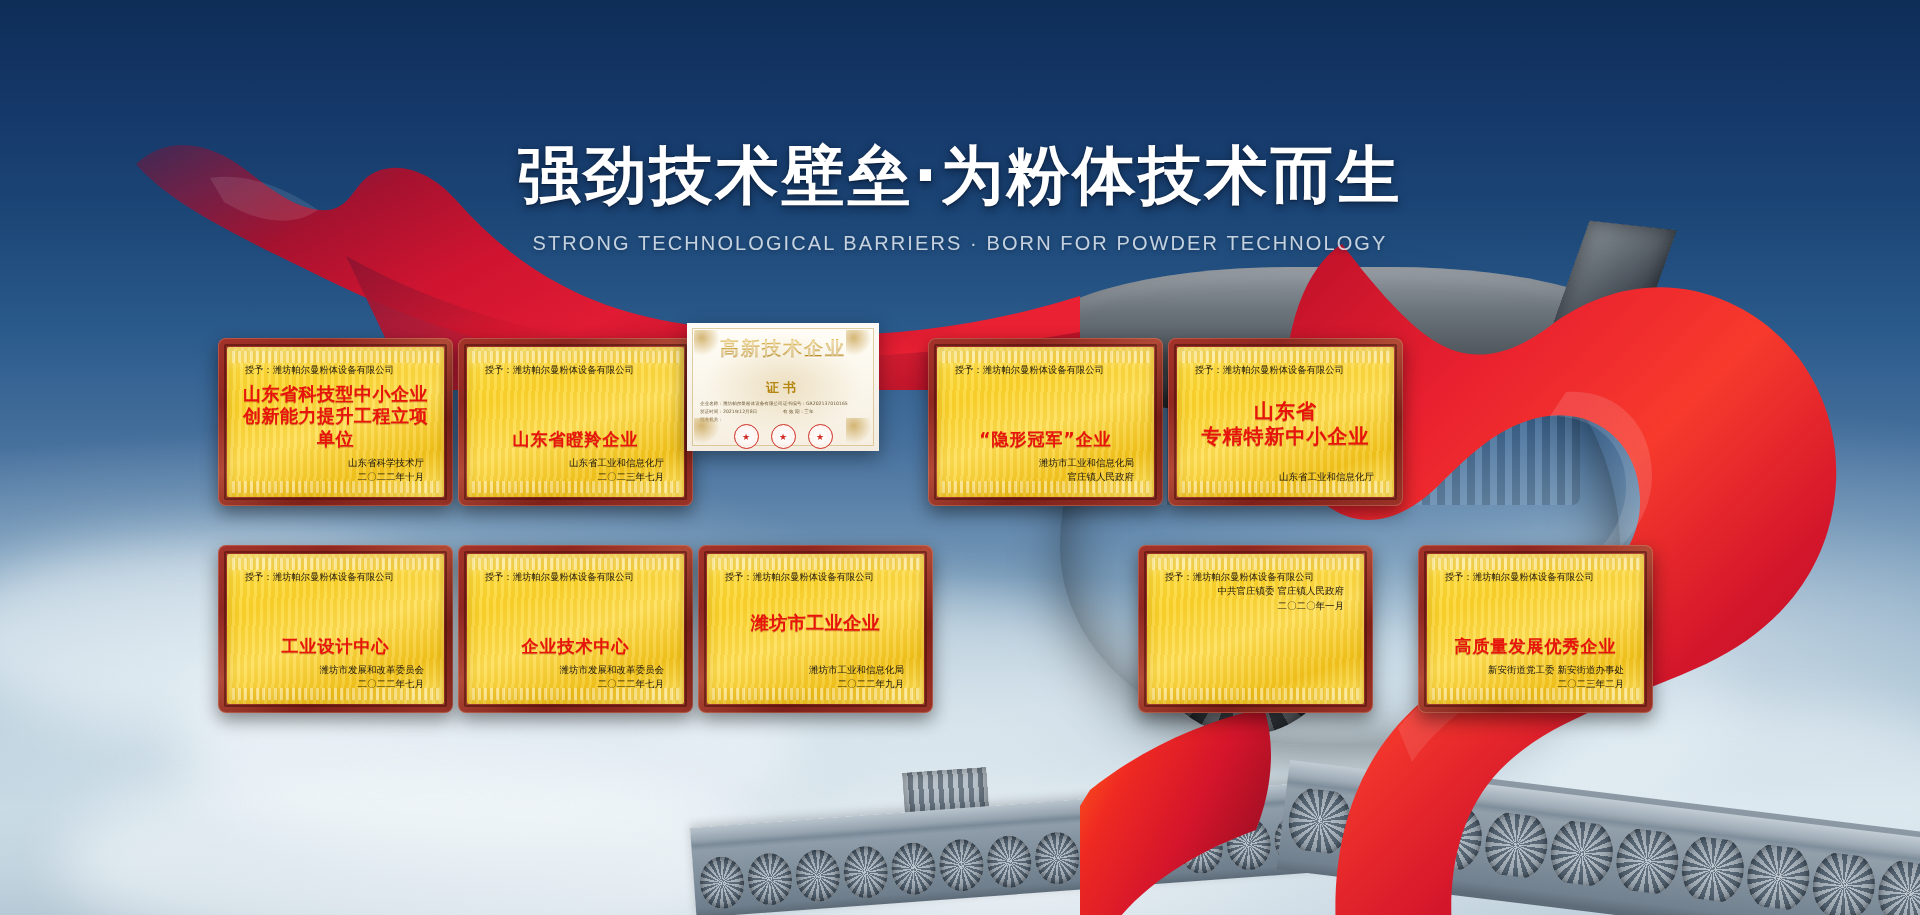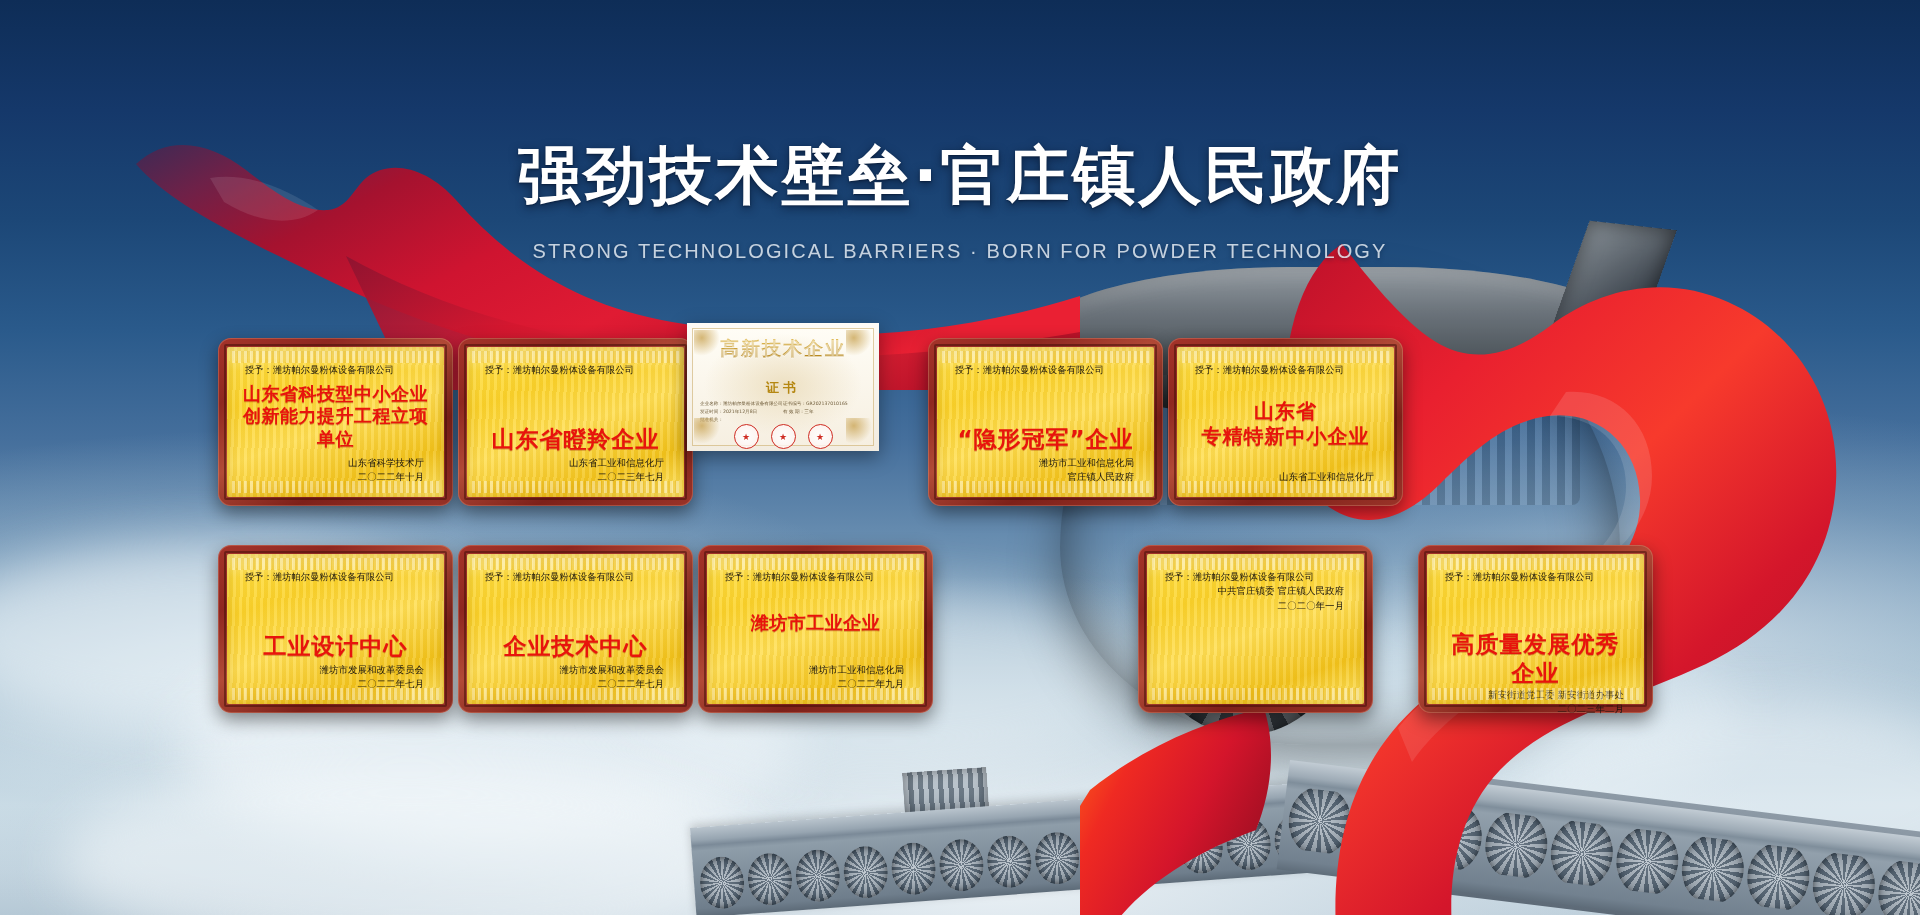--- a/index.html
+++ b/index.html
@@ -129,31 +129,31 @@
 
   
   .heading { position:absolute; left:0; top:0; width:1920px; text-align:center; }
   .title {
     margin-top:140px;
     font-size:63px; font-weight:bold; color:#ffffff;
     letter-spacing:3px; line-height:1.15;
     text-shadow:0 3px 10px rgba(8,26,52,.75), 0 1px 2px rgba(10,30,60,.9);
   }
   .subtitle {
-    margin-top:28px;
+    margin-top:20px;
     font-size:20px; letter-spacing:2.1px; color:rgba(236,242,248,.82);
     text-shadow:0 1px 4px rgba(10,30,60,.55);
   }
 
   
   .grid { position:absolute; left:0; top:0; width:1920px; height:915px; }
   .plaque {
     position:absolute; width:235px; height:168px;
     background:linear-gradient(150deg,#a5342a 0%,#8e2720 22%,#b24a37 45%,#7d2019 70%,#9a3328 100%);
-    border-radius:13px;
+    border-radius:8px;
     padding:9px;
     box-shadow:0 7px 18px rgba(0,0,0,.45), inset 0 0 0 1px rgba(255,190,160,.25);
   }
   .plaque::after{
     content:""; position:absolute; inset:6px; border-radius:2px;
     box-shadow:inset 0 0 0 2px rgba(70,14,10,.55);
     pointer-events:none;
   }
   .plaque-inner {
     position:relative; width:100%; height:100%; border-radius:2px;
@@ -181,21 +181,21 @@
     transform:scaleX(.96); transform-origin:left center;
   }
   .award-title {
     flex:1; display:flex; flex-direction:column; justify-content:center;
     text-align:center; color:#e8140c; font-weight:bold;
     font-family:"Liberation Serif", serif;
     text-shadow:0 1px 0 rgba(150,20,0,.35);
   }
   .award-title .l1 { font-size:20px; letter-spacing:1px; line-height:1.25; }
   .award-title .l2 { font-size:20px; letter-spacing:1px; line-height:1.25; }
-  .award-title.one-line .l1 { font-size:23px;margin-top:46px; }
+  .award-title.one-line .l1 { font-size:17px;margin-top:46px; }
   .award-title.small .l1, .award-title.small .l2 { font-size:18px; letter-spacing:.5px; }
   .issuer {
     text-align:right; font-size:9.5px; color:#181410; line-height:1.55;
     margin-right:6px; margin-bottom:2px;
   }
 
   
   .cert {
     position:absolute; width:192px; height:128px;
     background:linear-gradient(180deg,#fdfbf7,#f2ece0);
@@ -347,21 +347,21 @@
              C516,186 546,214 546,256 C546,302 508,340 456,364 Z" fill="#ffffff" opacity="0.13"></path>
     <path d="M318,498 C360,446 428,414 484,380 L470,420 C420,452 364,486 332,532 Z" fill="#ffffff" opacity="0.10"></path>
     <path d="M104,292 C150,286 196,306 226,344 C252,376 246,432 216,470
              C186,508 150,520 112,508 L96,470 C136,480 172,468 192,436 C210,406 208,372 186,352
              C164,332 130,330 100,340 Z" fill="url(#sg4)" opacity="0.0"></path>
     <path d="M10,560 C60,520 120,492 184,478 C196,516 192,560 176,600 C120,620 62,654 30,700
              L0,700 L0,576 Z" fill="url(#sg4)"></path>
   </svg>
 
   <div class="heading">
-    <div class="title chinese">强劲技术壁垒·官庄镇人民政府</div>
+    <div class="title chinese">强劲技术壁垒·为粉体技术而生</div>
     <div class="subtitle">STRONG TECHNOLOGICAL BARRIERS · BORN FOR POWDER TECHNOLOGY</div>
   </div>
 
   <div class="grid">
 
     <div class="plaque" style="left:218px; top:338px;">
       <div class="plaque-inner">
         <div class="awardee chinese">授予：潍坊帕尔曼粉体设备有限公司</div>
         <div class="award-title chinese small">
           <div class="l1">山东省科技型中小企业</div>

